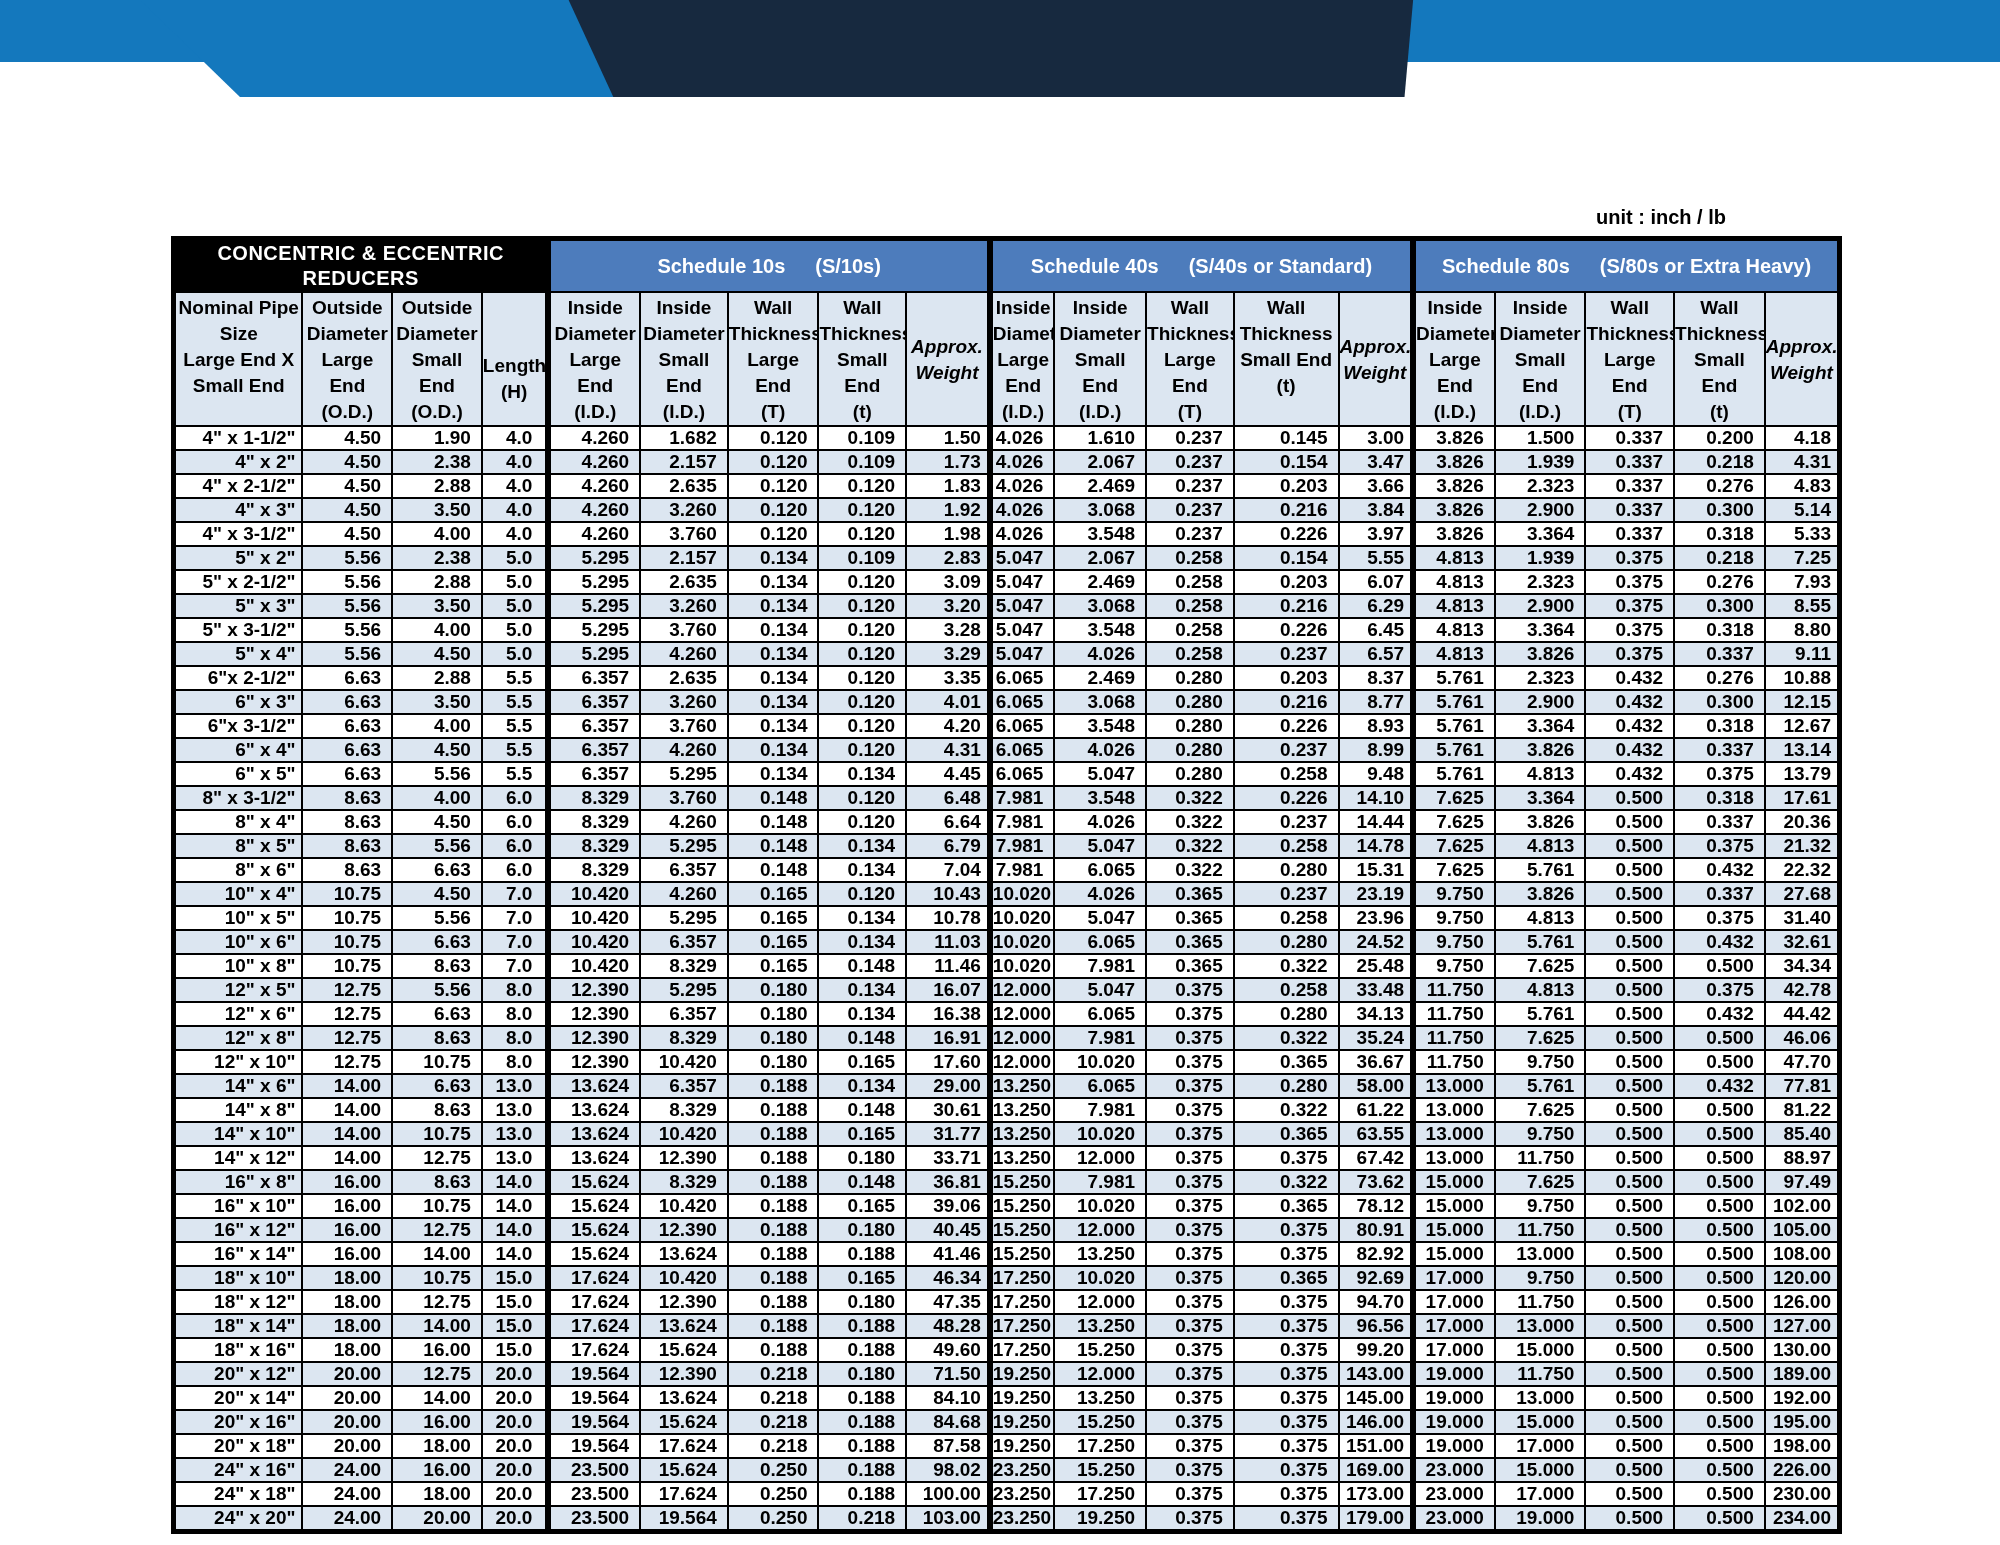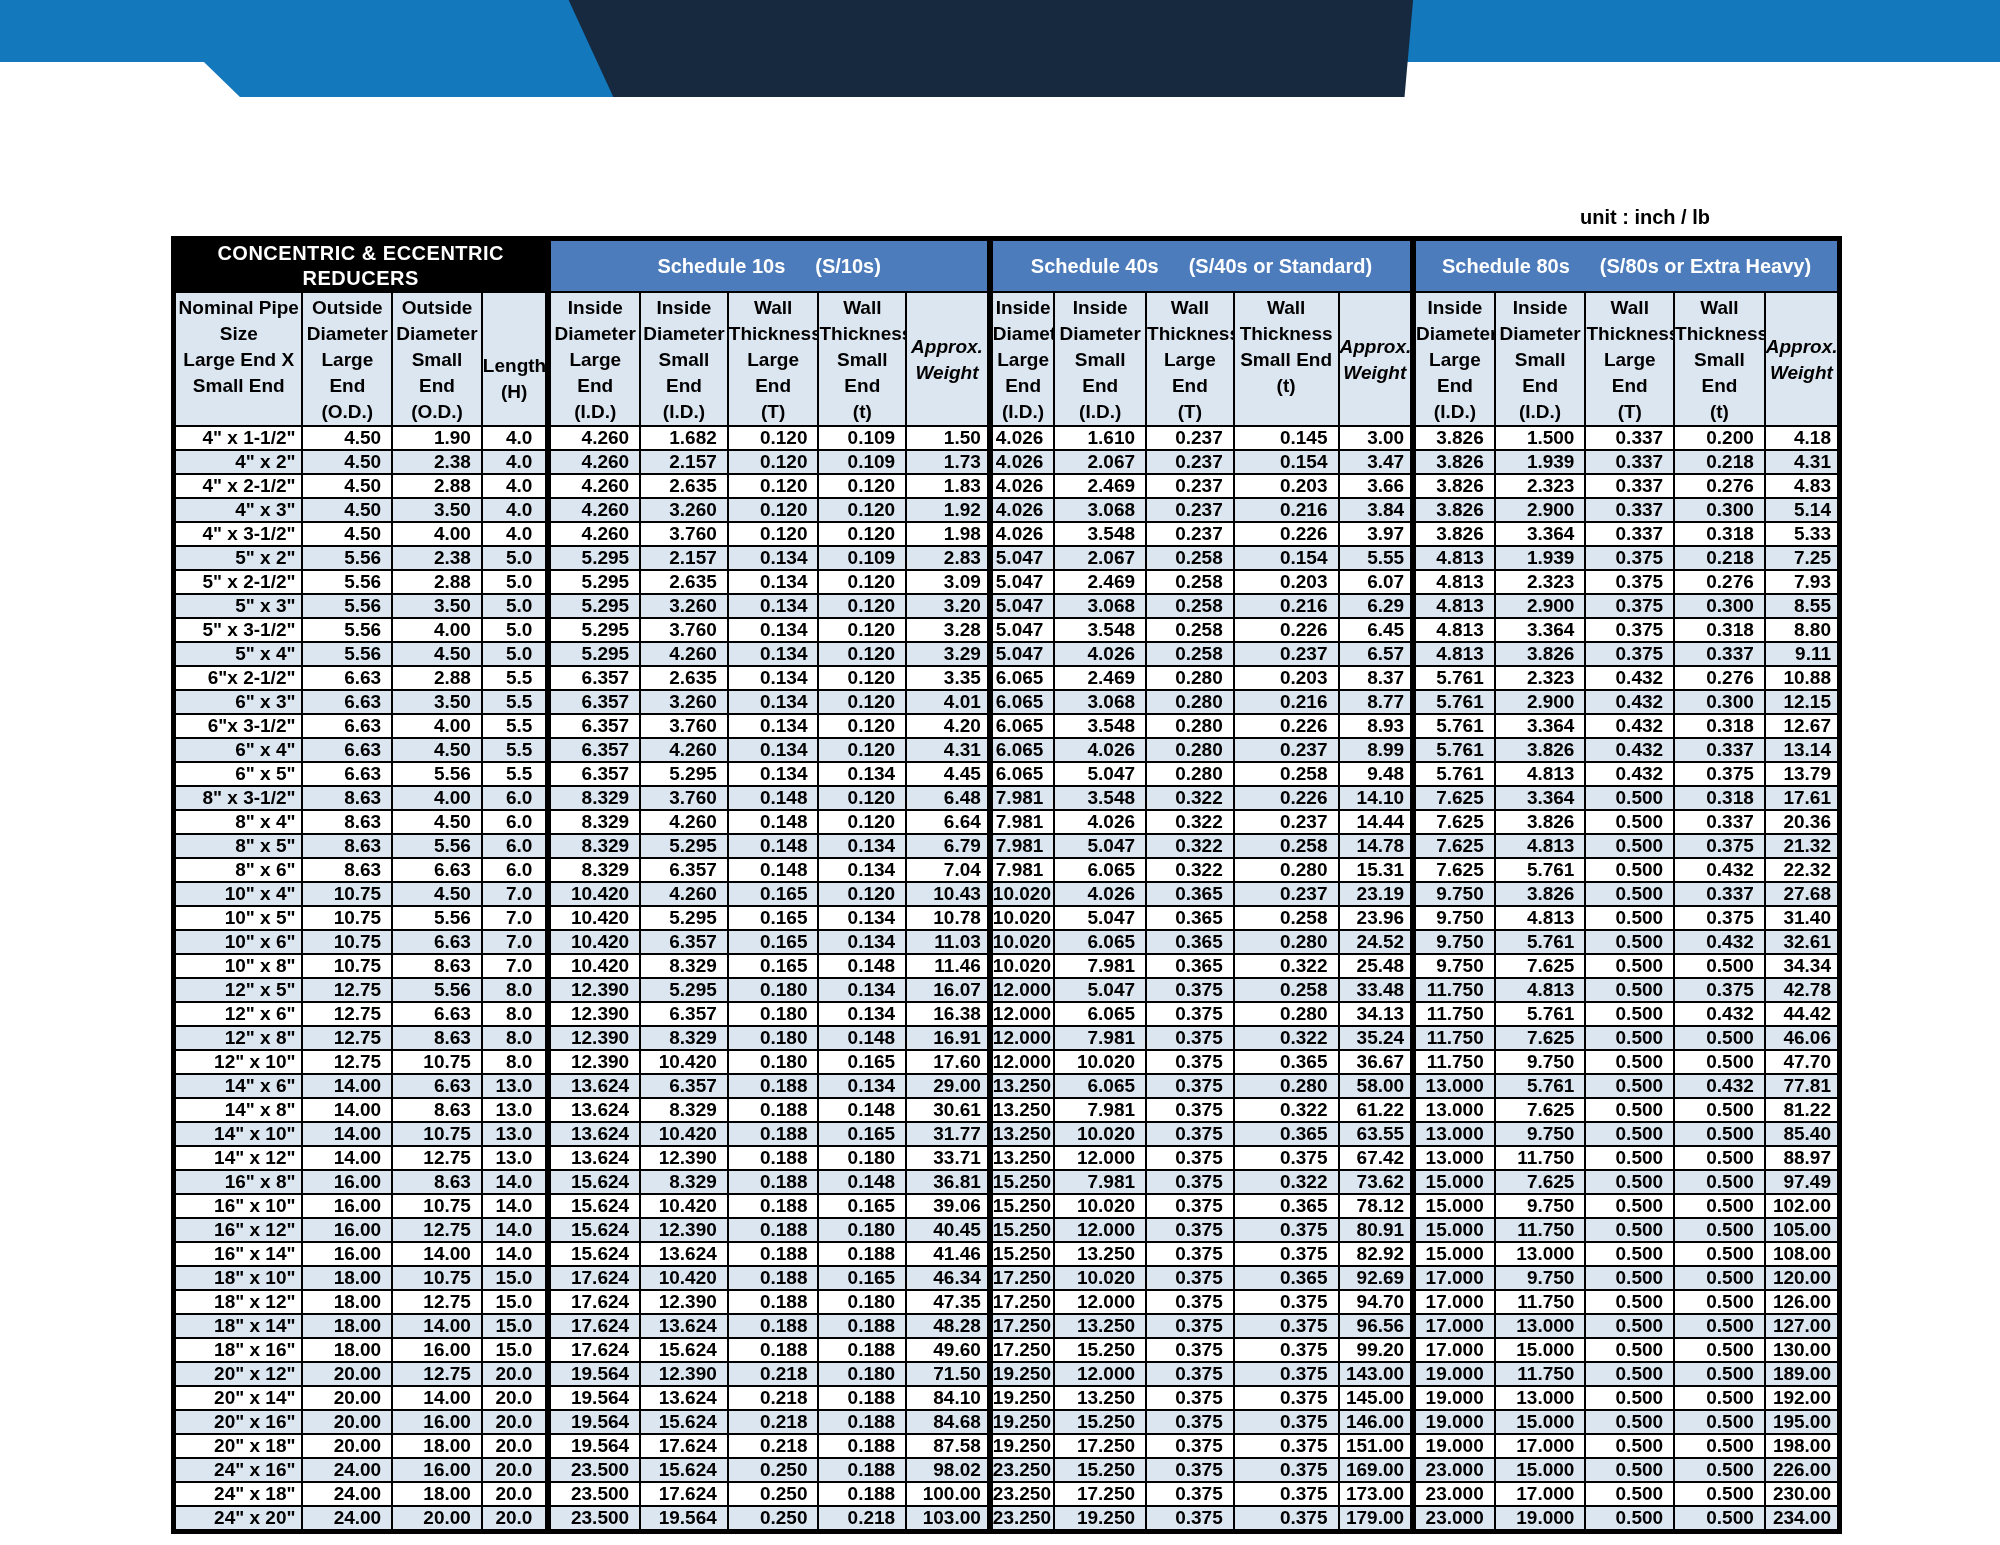--- a/index.html
+++ b/index.html
@@ -13,21 +13,21 @@
              clip-path:polygon(0 0,100% 0,100% 100%,21% 100%);}
   .navy{position:absolute;left:560px;top:0;width:860px;height:97px;background:#17293f;
         clip-path:polygon(1% 0,99.2% 0,98.2% 100%,6.2% 100%);}
 
   
   .logo{position:absolute;left:58px;top:100px;height:196px;display:flex;align-items:center;gap:18px;}
   .logo svg{display:block;}
   .wordmark{color:#1478bd;font-size:148px;font-weight:bold;letter-spacing:-4px;line-height:1;
             transform:scaleX(0.57);transform-origin:left center;white-space:nowrap;}
 
-  .unit-note{position:absolute;left:1560px;top:206px;width:150px;font-size:20px;font-weight:bold;color:#000;text-align:right;}
+  .unit-note{position:absolute;left:1596px;top:206px;width:150px;font-size:20px;font-weight:bold;color:#000;text-align:left;}
 
   
   .tbl-wrap{position:absolute;left:171px;top:236px;border-radius:23px;}
   table.spec{border-collapse:collapse;table-layout:fixed;width:1671px;border:5px solid #000;}
   .spec th,.spec td{border:2px solid #000;padding:0;font-weight:bold;color:#000;overflow:hidden;}
   .spec .gs{border-left:6px solid #000;}
   .band-row th{height:25px;font-size:20px;line-height:25px;text-align:center;}
   .title-cell{background:#000;color:#fff !important;letter-spacing:0.5px;}
   .band{background:#4d7cbc;color:#fff !important;}
   .band .sub{margin-left:30px;}

